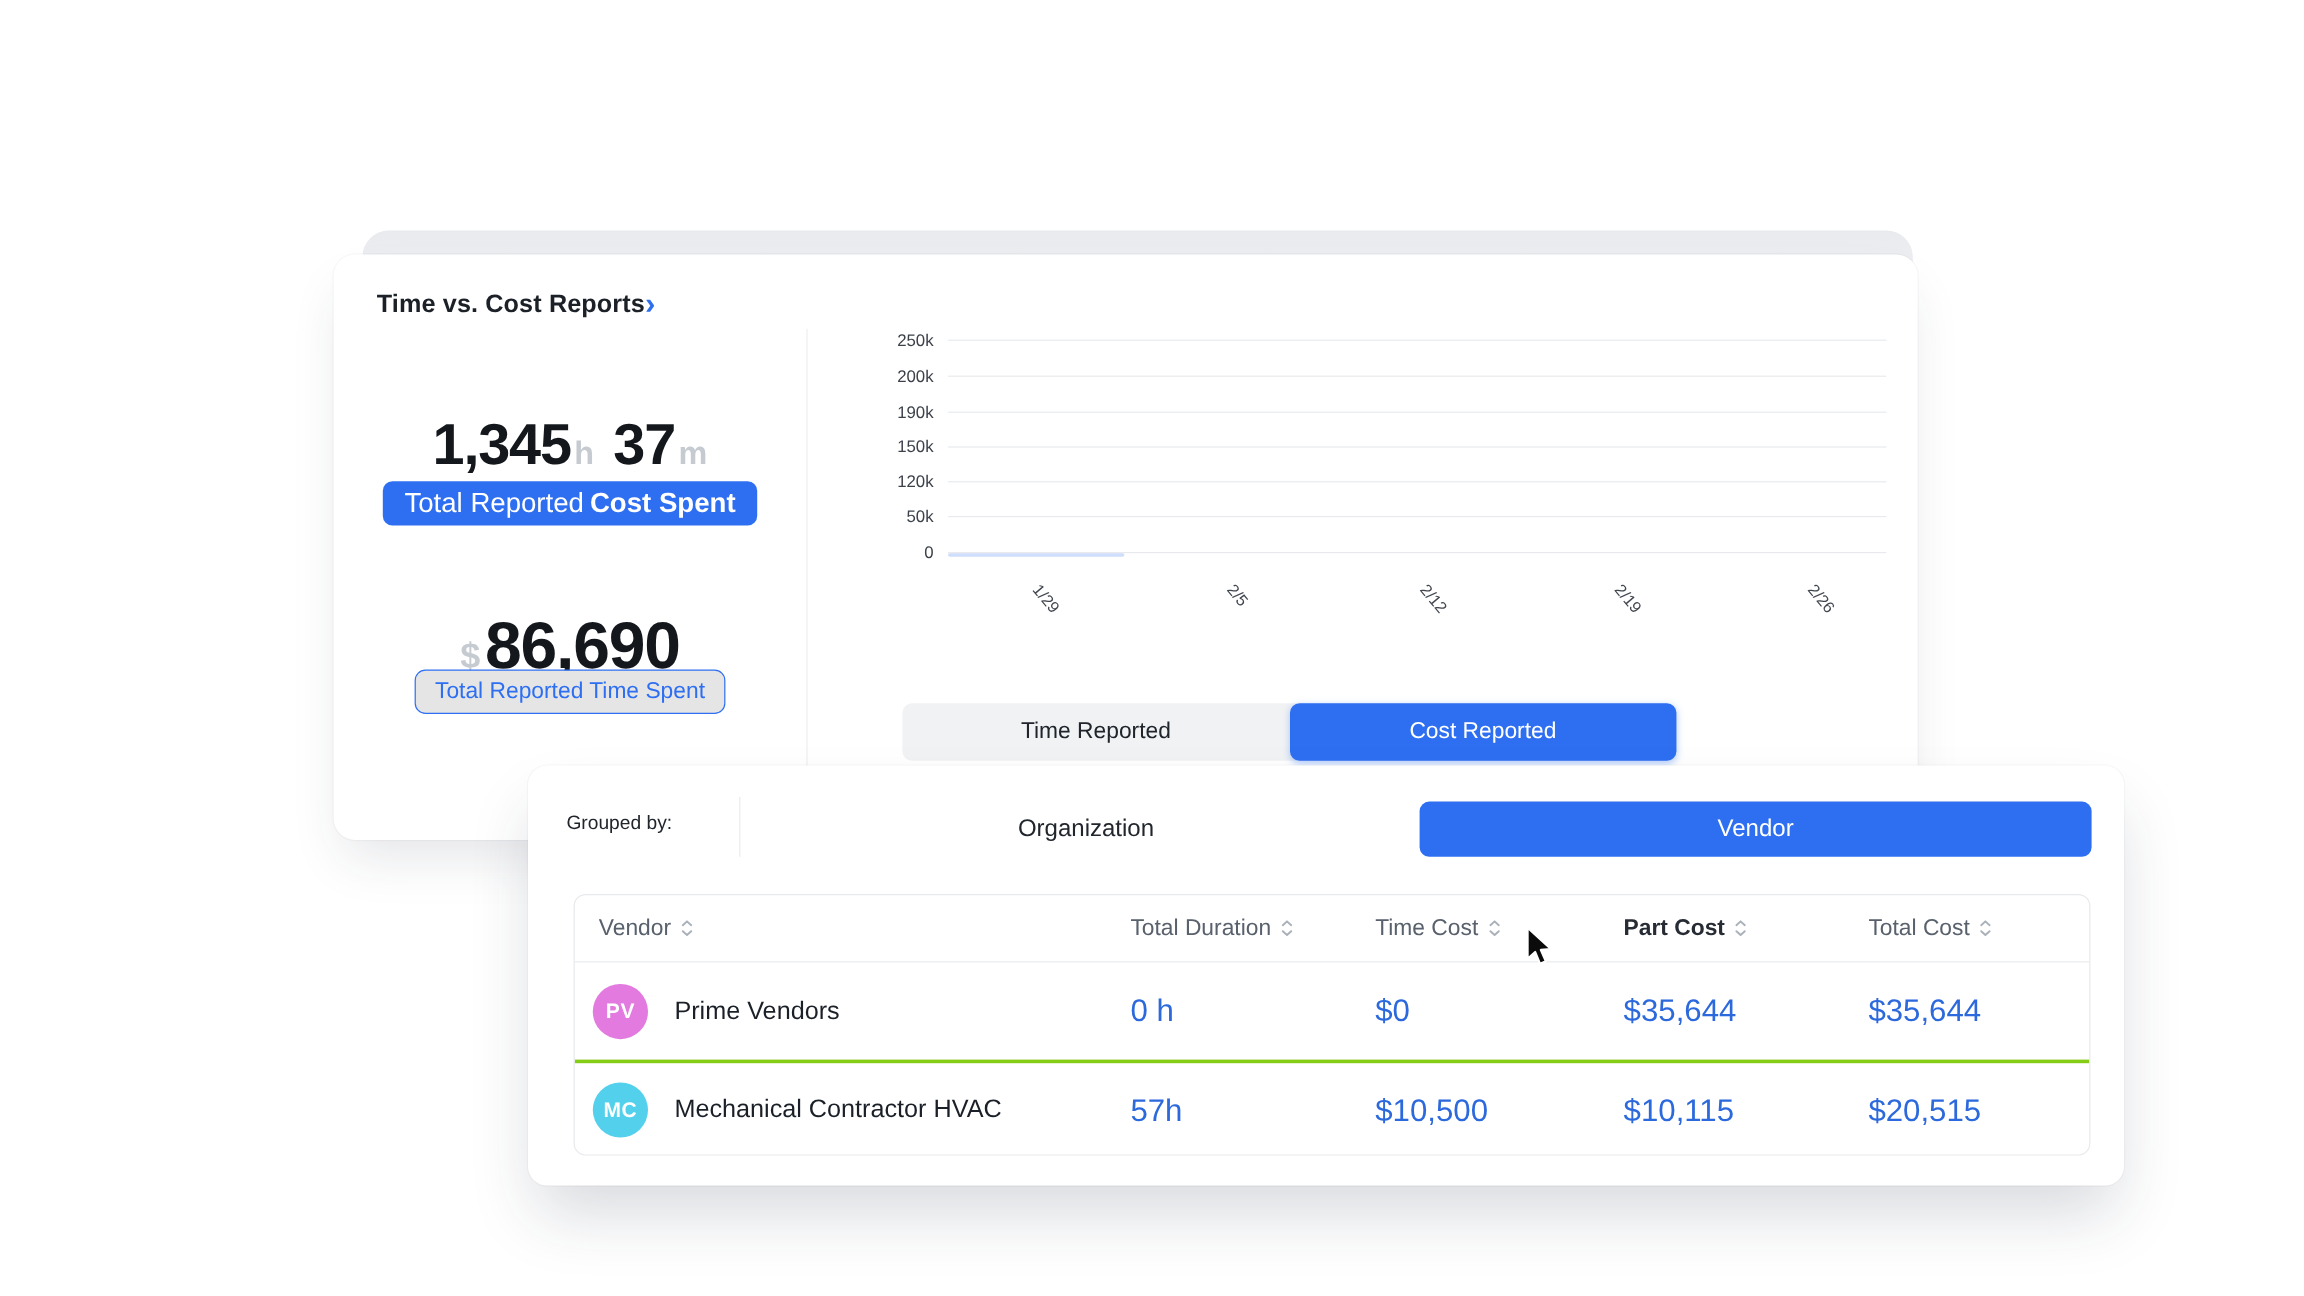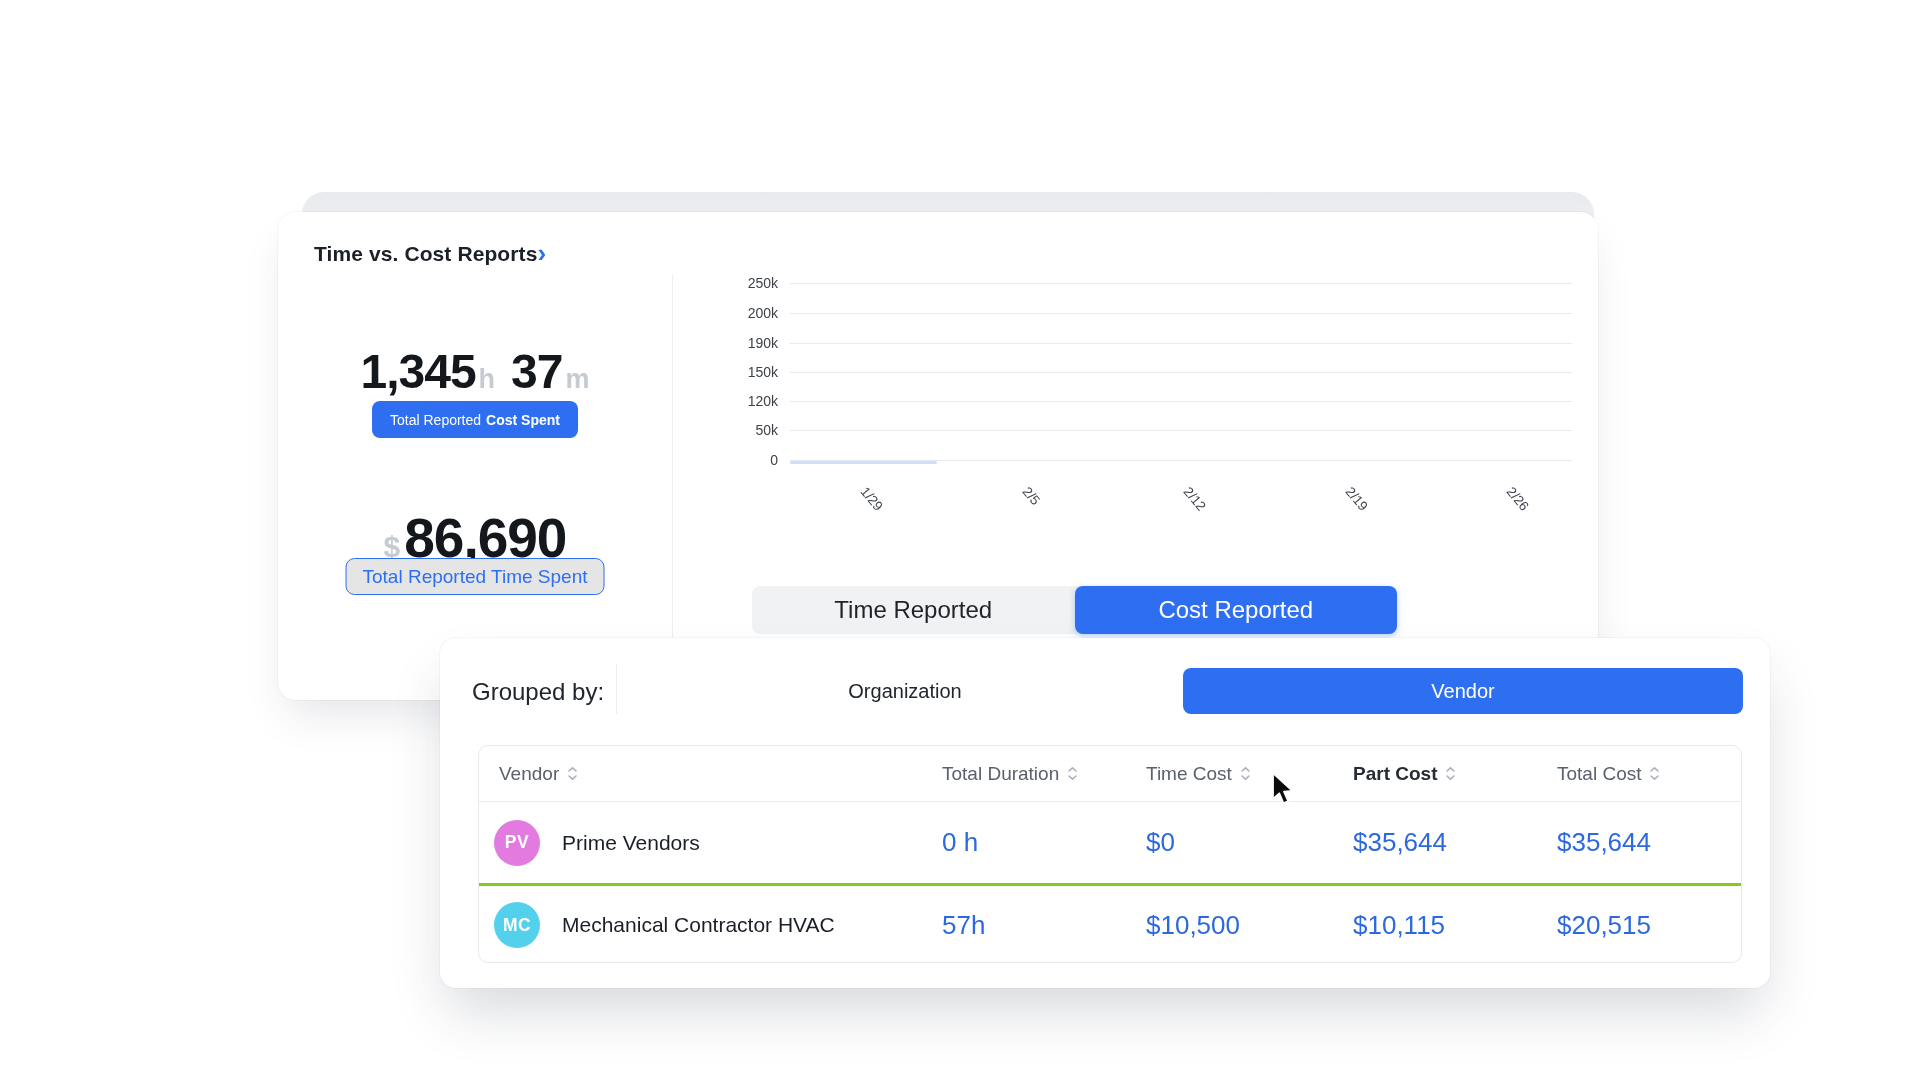--- a/index.html
+++ b/index.html
@@ -30,21 +30,21 @@
     position: absolute; left: 0; top: 112px; width: 100%;
     display: flex; align-items: baseline; justify-content: center; margin-top: 20px;
   }
   .big-num { font-size: 48px; font-weight: 800; color: #14181d; letter-spacing: -1px; }
   .big-unit { font-size: 27px; font-weight: 600; color: #c6cbd2; margin-left: 3px; }
   .time-gap { width: 16px; }
 
   .badge-solid {
     position: absolute; left: 50%; transform: translateX(-50%); top: 189px;
     height: 37px; padding: 11px 18px; border: none; border-radius: 8px;
-    background: #2e6ff2; color: #ffffff; font-size: 14px; font-weight: 400;
+    background: #2e6ff2; color: #ffffff; font-size: 23px; font-weight: 400;
     display: flex; align-items: center; white-space: nowrap; cursor: pointer;
     font-family: inherit;
   }
   .badge-solid b { font-weight: 700; margin-left: 5px; }
 
   .cost-row {
     position: absolute; left: 0; top: 258px; width: 100%;
     display: flex; align-items: baseline; justify-content: center;
   }
   .cost-cur { font-size: 30px; font-weight: 600; color: #c6cbd2; margin-right: 4px; }
@@ -64,36 +64,36 @@
   .ytick { position: absolute; left: 36px; width: 70px; text-align: right; font-size: 14px; color: #3c414a; }
   .xtick { position: absolute; top: 272px; font-size: 13.5px; color: #42474f; transform: rotate(50deg); transform-origin: left top; }
   .zero-series { position: absolute; left: 118px; top: 249px; width: 147px; height: 3px; background: #cfdefb; border-radius: 2px; }
 
   .toggle-group {
     position: absolute; left: 80px; top: 374px; width: 645px; height: 48px;
     background: #f0f2f4; border-radius: 8px; display: flex;
   }
   .toggle-seg {
     flex: 1; display: flex; align-items: center; justify-content: center;
-    font-size: 24px; color: #20252c; cursor: pointer; border: none; background: transparent;
+    font-size: 19px; color: #20252c; cursor: pointer; border: none; background: transparent;
     font-family: inherit;
   }
   .toggle-seg.active {
     background: #2e6ff2; color: #ffffff; border-radius: 8px; font-weight: 500;
     box-shadow: 0 2px 6px rgba(46,111,242,0.35);
   }
 
   
   .group-card {
     position: absolute; left: 440px; top: 638px; width: 1330px; height: 350px;
     background: #ffffff; border-radius: 16px; z-index: 5;
     box-shadow: 0 0 0 1px rgba(20,30,50,0.03), 0 30px 55px -8px rgba(35,45,65,0.18);
   }
   .group-header { position: absolute; left: 0; top: 0; width: 100%; height: 104px; }
-  .grouped-label { position: absolute; left: 32px; top: 40px; font-size: 24px; color: #21262d; }
+  .grouped-label { position: absolute; left: 32px; top: 40px; font-size: 16px; color: #21262d; }
   .group-vdiv { position: absolute; left: 176px; top: 26px; width: 1px; height: 50px; background: #ececef; }
   .org-option {
     position: absolute; left: 200px; top: 30px; width: 530px; height: 46px;
     display: flex; align-items: center; justify-content: center;
     font-size: 20px; color: #21262d; background: transparent; border: none; cursor: pointer;
     font-family: inherit;
   }
   .vendor-option {
     position: absolute; left: 743px; top: 30px; width: 560px; height: 46px;
     display: flex; align-items: center; justify-content: center;

